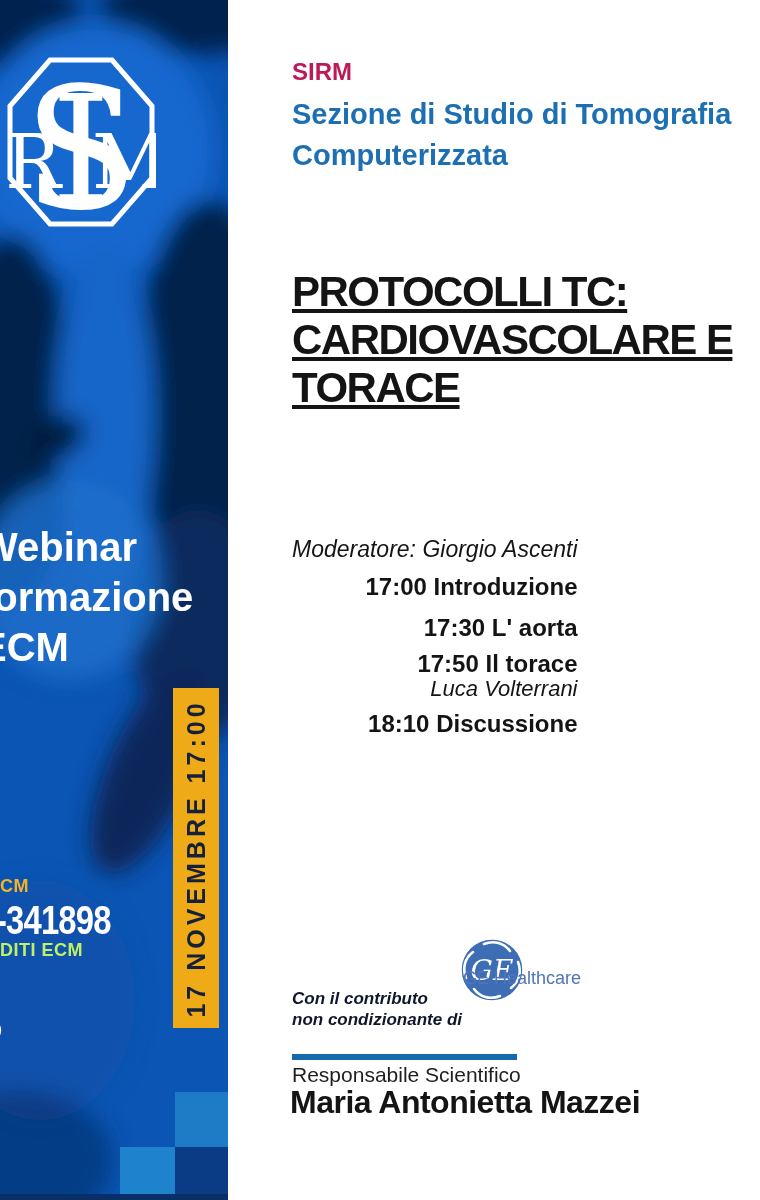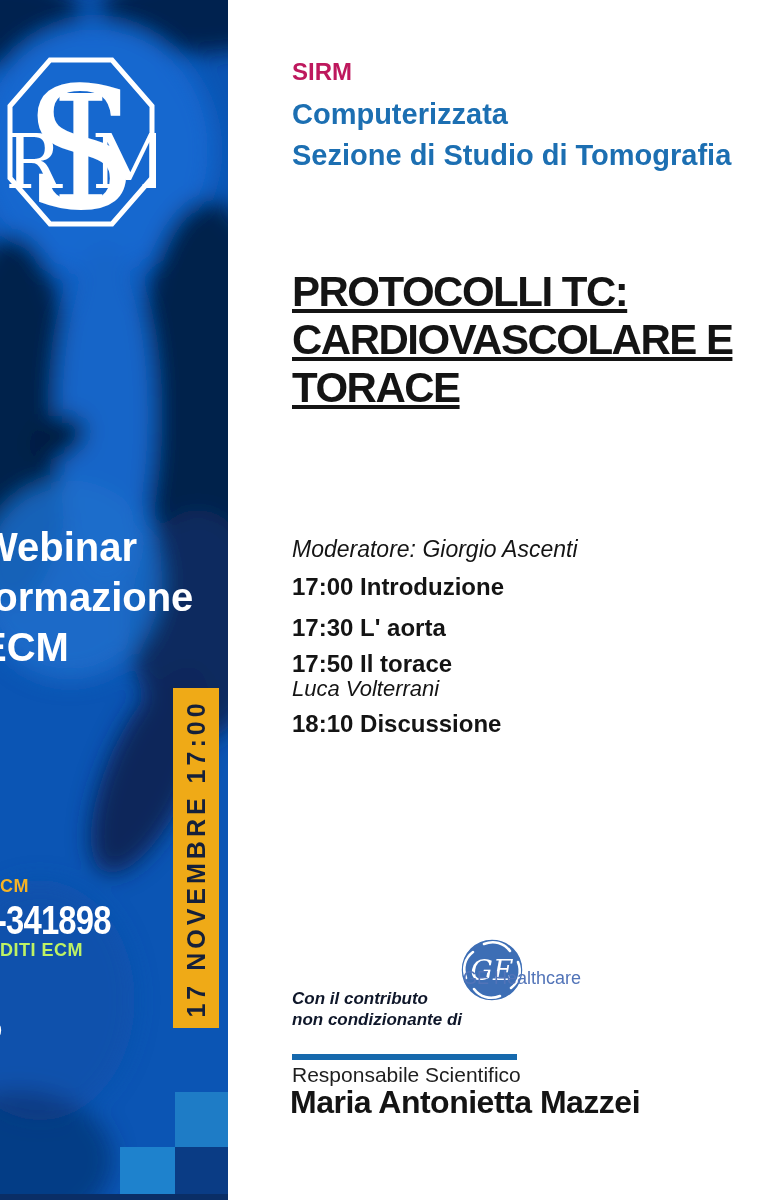--- a/index.html
+++ b/index.html
@@ -28,21 +28,21 @@
 
   .pix { position:absolute; }
 
   
   .org-name { position:absolute; left:292px; top:58px; font-size:24px; font-weight:800; color:#be185d; }
   .section-title { position:absolute; left:292px; top:94px; font-size:29px; font-weight:800; line-height:41px; }
 
   .main-title { position:absolute; left:292px; top:268px; font-size:42px; font-weight:800;
                 line-height:48px; letter-spacing:-1.5px; color:#141414;text-decoration:underline; }
 
-  .program { position:absolute; left:292px; top:536px; color:#141414; }
+  .program { position:absolute; left:292px; top:536px; color:#141414;text-align:right; }
   .moderator { font-style:italic; font-size:23px; line-height:26px; margin-bottom:12px; }
   .prog-item { margin-bottom:15px; }
   .prog-item .tt { font-weight:bold; font-size:24px; line-height:26px; }
   .prog-item .sp { font-style:italic; font-size:22px; line-height:24px; }
   .prog-item .sp:empty { display:none; }
   .prog-item.with-sp { margin-bottom:10px; }
 
   .sponsor-note { position:absolute; left:292px; top:988px; font-size:17px; line-height:21px;
                   font-weight:bold; font-style:italic; color:#0f172a; }
   .ge-logo { position:absolute; left:459px; top:937px; width:66px; height:66px; }
@@ -110,22 +110,22 @@
 
     <div class="pix" style="left:175px; top:1092px; width:53px; height:55px; background:#1E7CC6"></div>
     <div class="pix" style="left:120px; top:1147px; width:55px; height:53px; background:#1E82CD"></div>
     <div class="pix" style="left:175px; top:1147px; width:53px; height:53px; background:#0A3C85"></div>
     <div class="pix" style="left:0; top:1194px; width:228px; height:6px; background:#0A2E66"></div>
   </div>
 
   <div class="org-name">SIRM</div>
 
   <div class="section-title" style="color:#1C6FB2">
+    <div>Sezione di Studio di Tomografia</div>
     <div>Computerizzata</div>
-    <div>Sezione di Studio di Tomografia</div>
   </div>
 
   <div class="main-title">
     <div>PROTOCOLLI TC:</div>
     <div>CARDIOVASCOLARE E</div>
     <div>TORACE</div>
   </div>
 
   <div class="program">
     <div class="moderator">Moderatore: Giorgio Ascenti</div>

